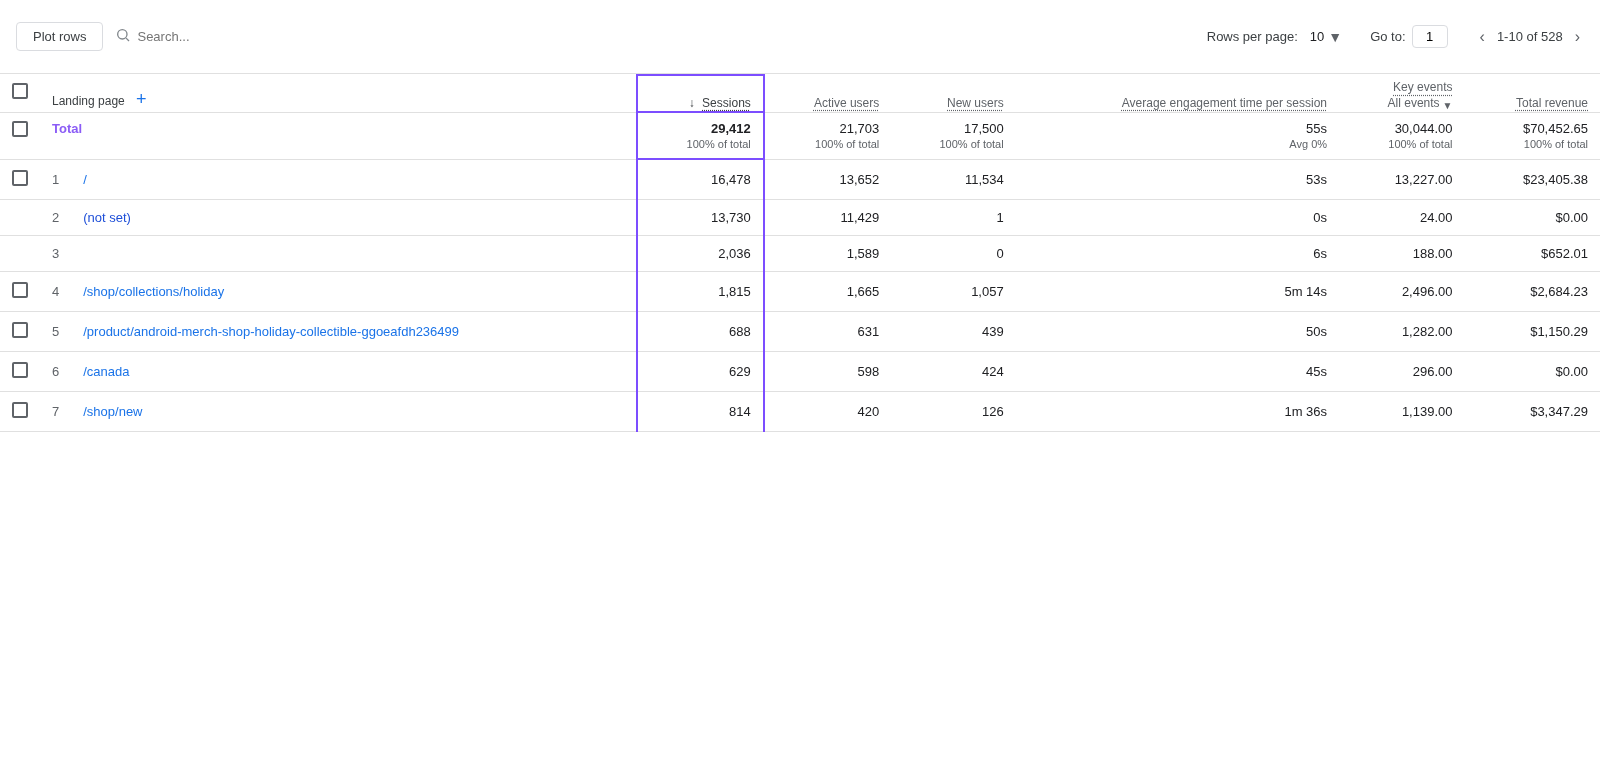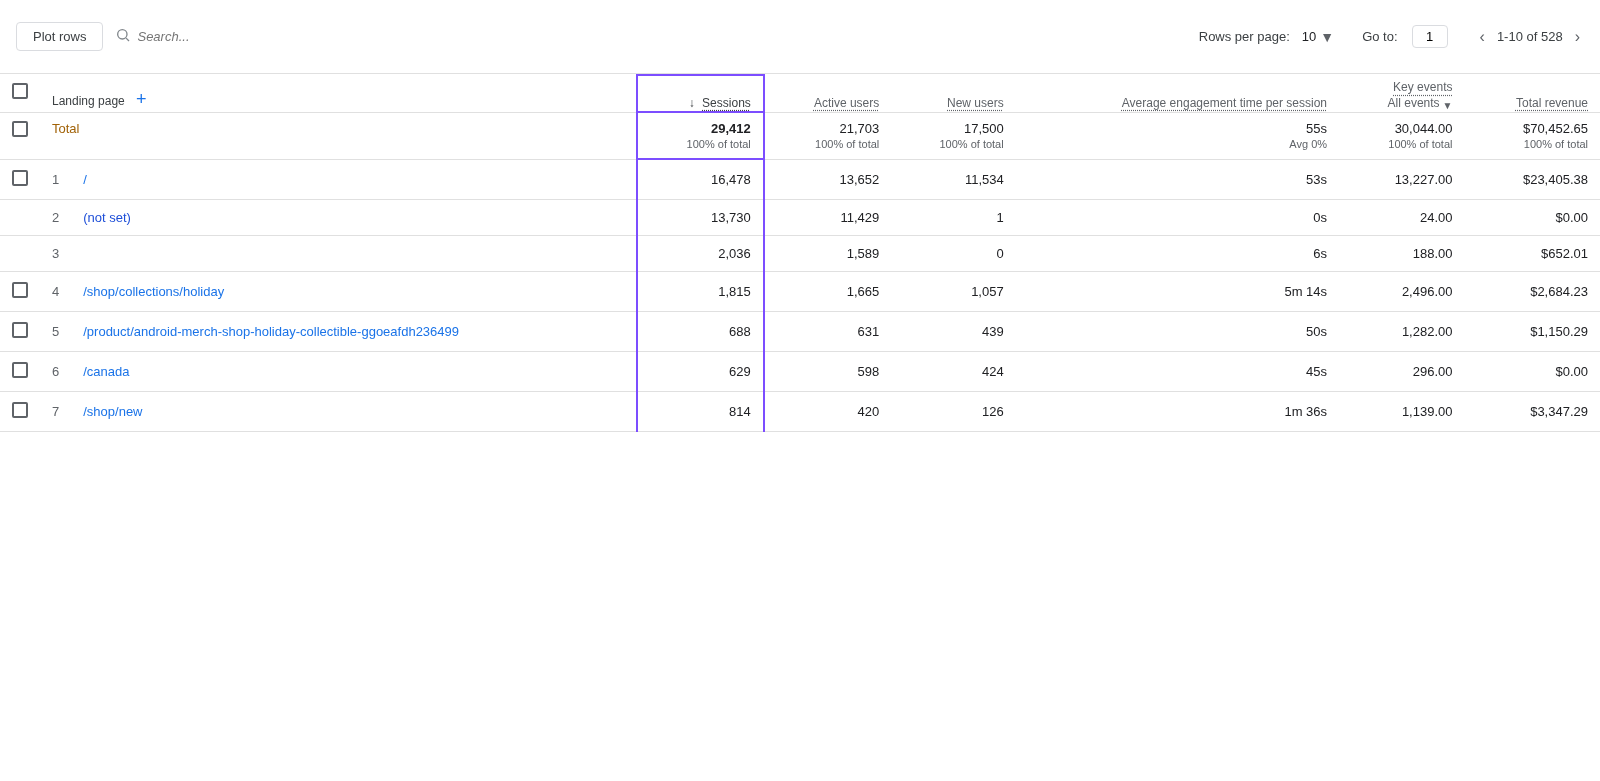--- a/index.html
+++ b/index.html
@@ -36,21 +36,21 @@
     .rows-select {
       display: flex;
       align-items: center;
       gap: 4px;
       font-size: 13px;
       font-weight: 500;
     }
     .go-to {
       display: flex;
       align-items: center;
-      gap: 14px;
+      gap: 6px;
       margin-left: 16px;
       font-size: 13px;
       color: #3c4043;
     }
     .go-to input {
       width: 36px;
       border: 1px solid #dadce0;
       border-radius: 4px;
       padding: 3px 6px;
       text-align: center;
@@ -170,37 +170,37 @@
       font-size: 10px;
     }
     .checkbox {
       width: 16px;
       height: 16px;
       border: 2px solid #5f6368;
       border-radius: 2px;
       display: inline-block;
     }
     .total-label {
-      color: #a16207;
-      font-weight: 400;
+      color: #8b5cf6;
+      font-weight: 700;
     }
   </style>
 </head>
 <body>
 
 <div class="toolbar">
   <button class="plot-rows-btn">Plot rows</button>
   <div class="search-container">
     <span>
       <svg width="16" height="16" viewBox="0 0 24 24" fill="none" stroke="#80868b" stroke-width="2">
         <circle cx="11" cy="11" r="7"></circle>
           <line x1="21" y1="21" x2="16.65" y2="16.65"></line>
       </svg>
     </span>
-    <input type="text" style="border: none; outline: none; font-size: 13px; color: rgb(128, 134, 139); width: 200px; font-style: italic;" placeholder="Search...">
+    <input type="text" style="border: none; outline: none; font-size: 13px; color: rgb(128, 134, 139); width: 200px;" placeholder="Search...">
   </div>
   <div class="spacer"></div>
   <span style="color:#3c4043;font-size:13px;">Rows per page:</span>
   <div class="rows-select">
     <span style="font-weight:500;">10</span>
     <span style="font-size:14px; color:#5f6368;">▼</span>
   </div>
   <div class="go-to">
     <span>Go to:</span>
     <input type="text" value="1" style="">

